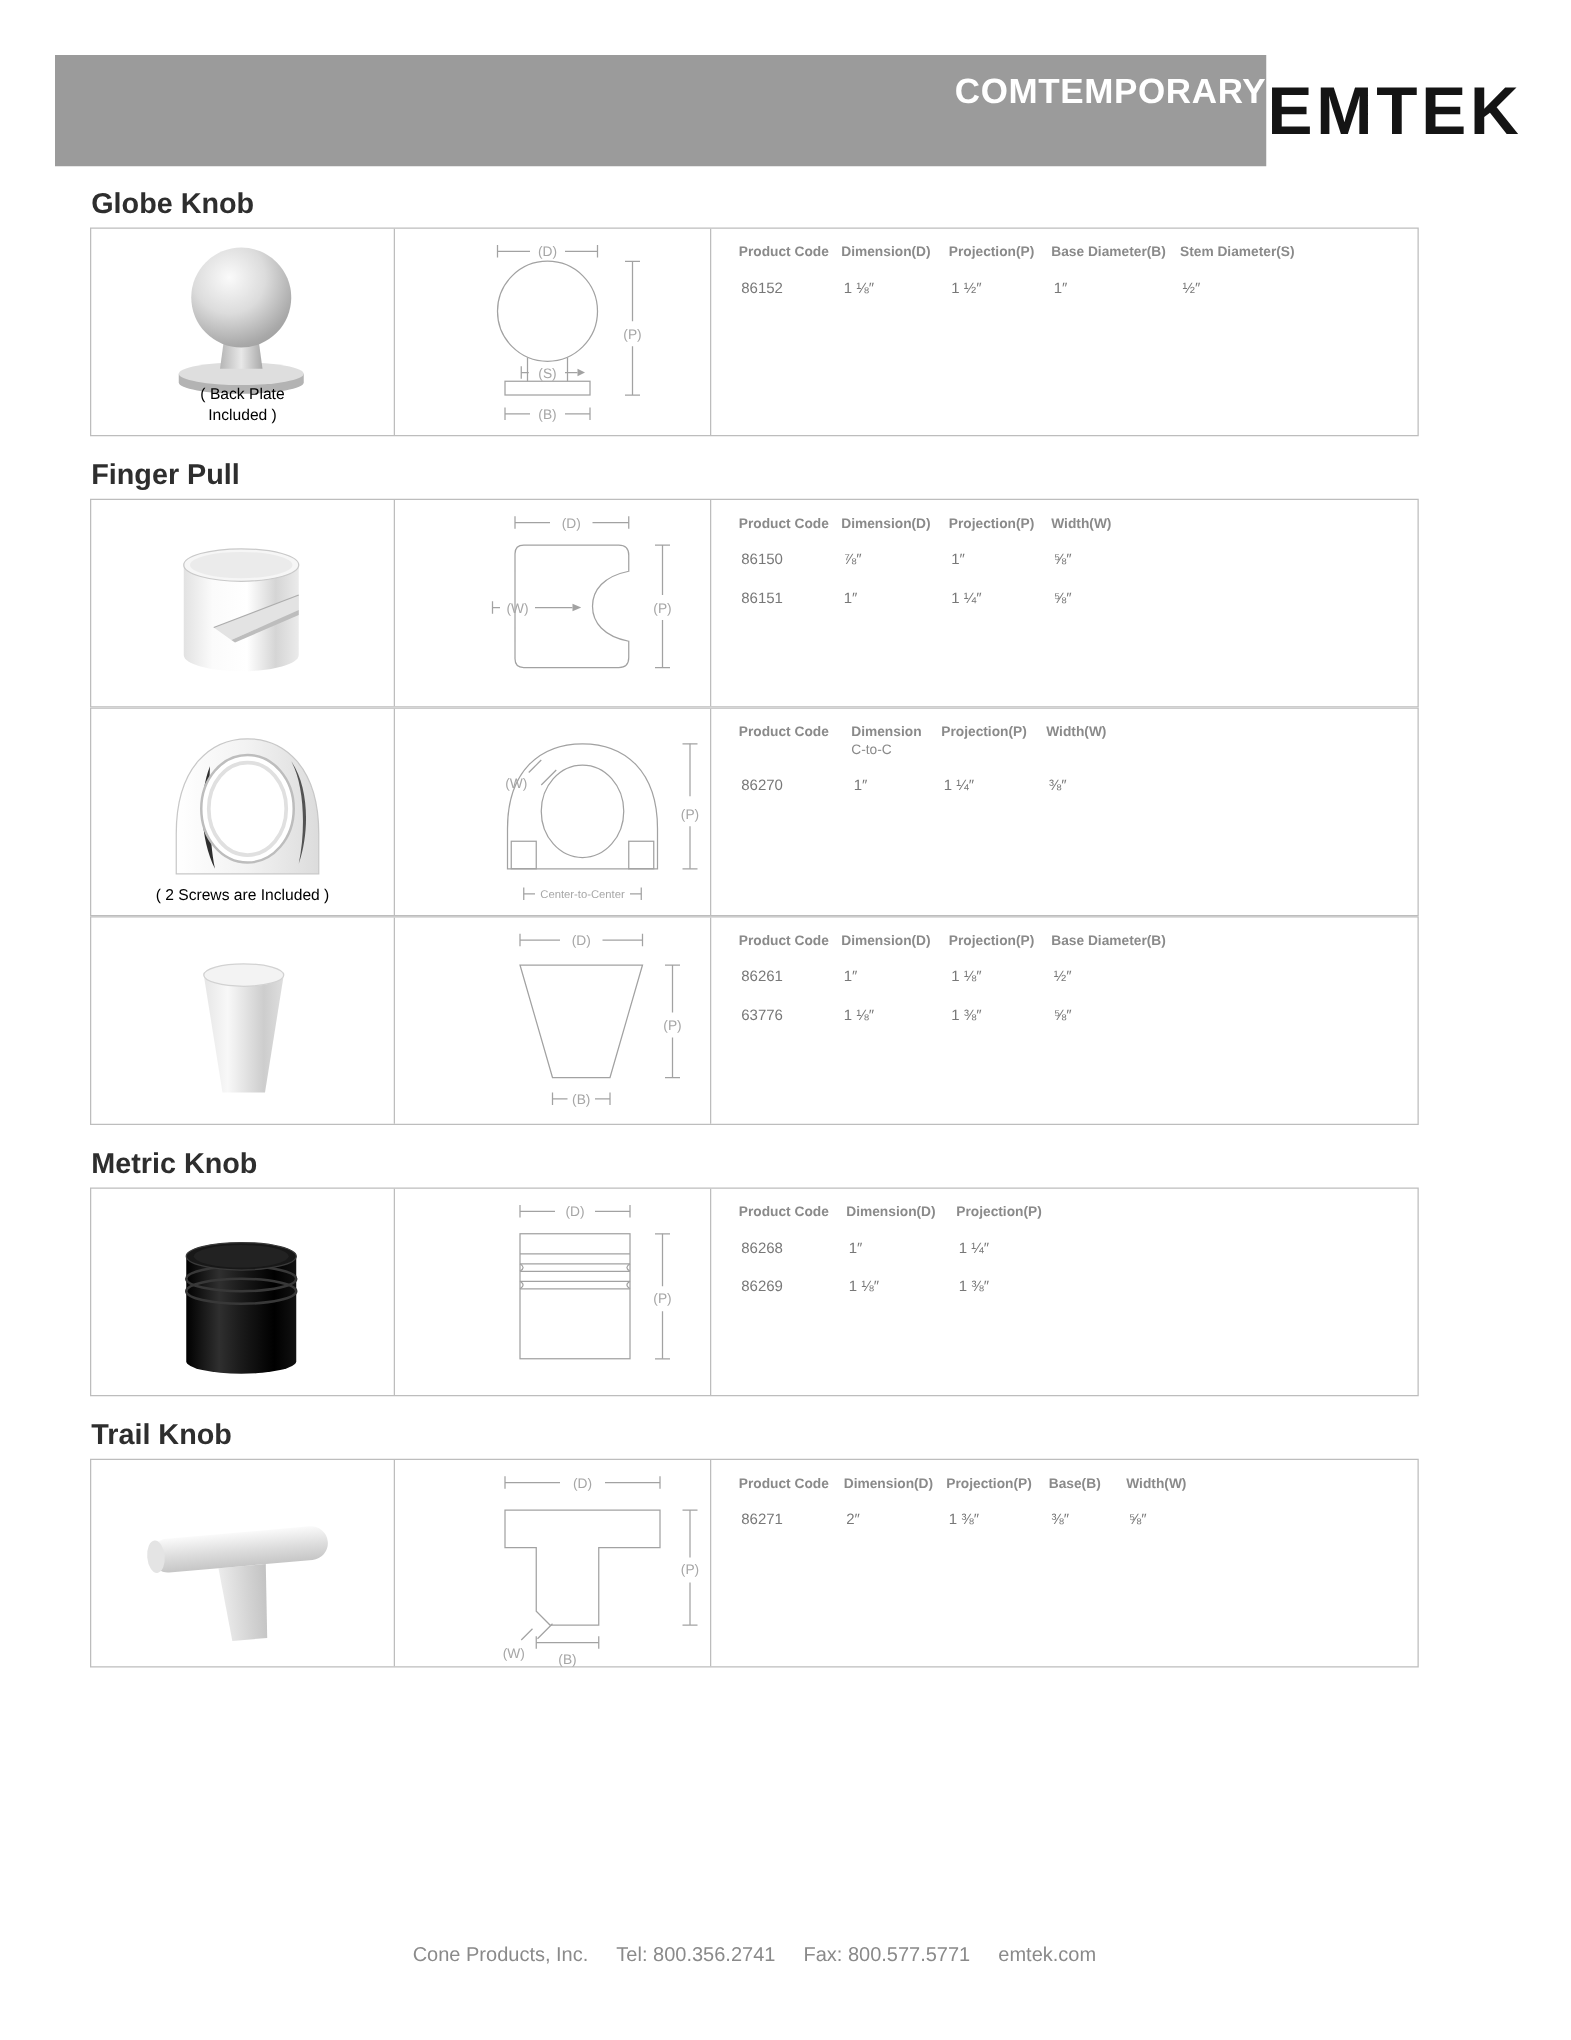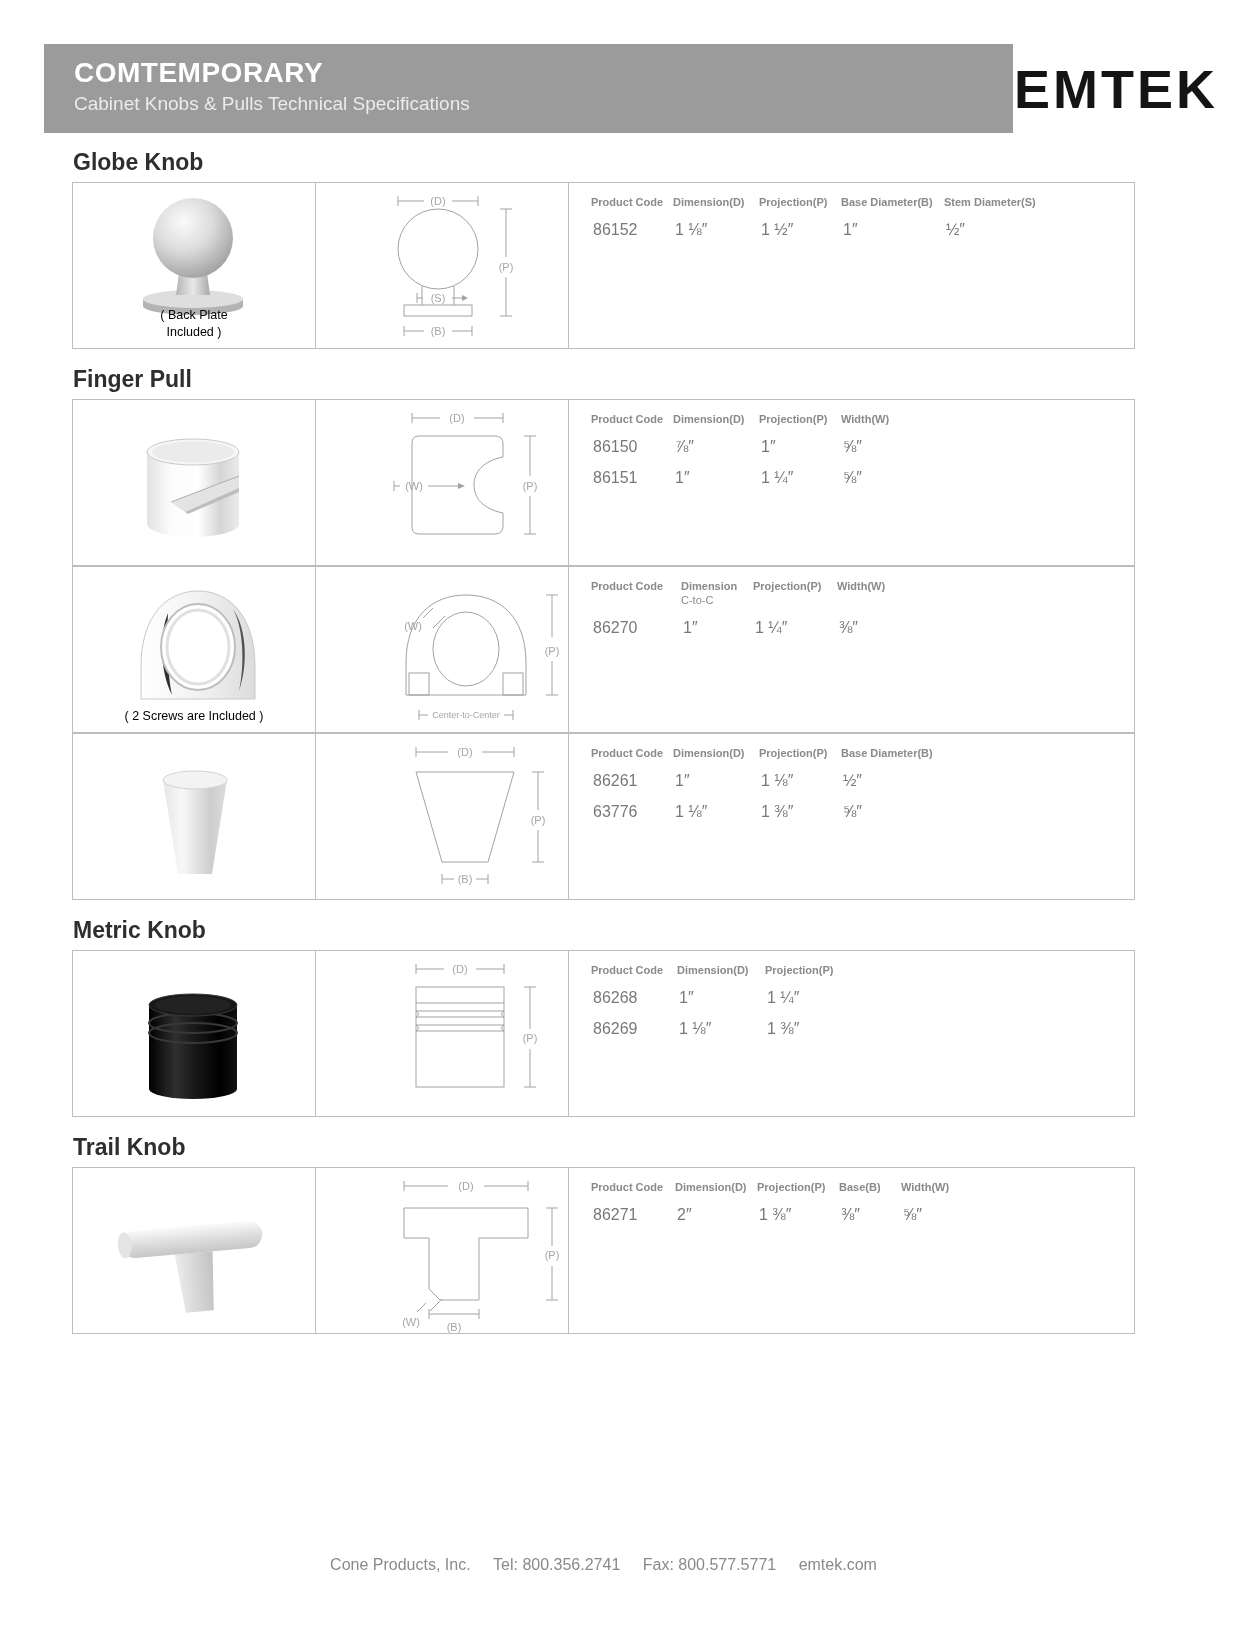--- a/index.html
+++ b/index.html
@@ -5,21 +5,21 @@
   html,body{margin:0;padding:0;}
   body{
     width:1257px;height:1632px;position:relative;background:#ffffff;
     font-family:"Liberation Sans", sans-serif;overflow:hidden;
   }
   
   .header-bar{
     position:absolute;left:44px;top:44px;width:969px;height:89px;
     background:#9b9b9b;box-sizing:border-box;padding:13px 0 0 30px;
   }
-  .header-title{color:#ffffff;font-size:28px;font-weight:bold;letter-spacing:.5px;line-height:32px;}
+  .header-title{color:#ffffff;font-size:28px;font-weight:bold;letter-spacing:.5px;line-height:32px;text-align:right;}
   .header-sub{color:#ebebeb;font-size:19px;font-weight:400;line-height:26px;margin-top:2px;}
   .logo{
     position:absolute;left:982px;top:58px;width:240px;
     font-size:54px;font-weight:bold;color:#141414;letter-spacing:3px;margin-left:32px;
   }
   
   .content{position:absolute;left:72px;top:140px;width:1063px;}
   .section-title{
     font-size:23px;line-height:28px;color:#2e2e2e;font-weight:700;
     margin:16px 0 6px 1px;
@@ -36,21 +36,21 @@
     font-size:12.5px;color:#000000;white-space:pre-line;line-height:1.35;
   }
   
   table.spec{border-collapse:collapse;}
   table.spec th{
     font-size:11px;font-weight:bold;color:#8a8a8a;text-align:left;
     padding:0 6px 9px 0;vertical-align:top;line-height:13px;
   }
   table.spec th .sub{display:block;font-weight:400;font-size:11px;color:#8a8a8a;margin-top:1px;}
   table.spec td{
-    font-size:16px;color:#787878;text-align:left;font-weight:400;
+    font-size:12px;color:#787878;text-align:left;font-weight:400;
     padding:2px 6px 9px 2px;vertical-align:top;line-height:20px;
   }
   
   svg.draw line, svg.draw path, svg.draw rect, svg.draw circle, svg.draw ellipse{
     stroke:#a2a2a2;stroke-width:1;fill:none;
   }
   svg.draw path.arr{fill:#a2a2a2;stroke:none;}
   svg.draw text{fill:#a6a6a6;font-size:11px;text-anchor:middle;font-family:"Liberation Sans",sans-serif;}
   svg.draw text.small{font-size:9px;}
   
@@ -58,21 +58,20 @@
     position:absolute;left:72px;top:1556px;width:1063px;text-align:center;
     font-size:16px;color:#8a8a8a;
   }
   .footer span{margin:0 9px;}
 </style>
 </head>
 <body>
 
 <div class="header-bar">
   <div class="header-title">COMTEMPORARY</div>
-  <div class="header-sub">Cabinet Knobs &amp; Pulls Technical Specifications</div>
 </div>
 <div class="logo">EMTEK</div>
 
 <div class="content">
 
   <div class="section">
     <div class="section-title">Globe Knob</div>
     <div class="spec-box">
       <div class="cell-photo">
         <svg class="photo" width="242" height="140" viewBox="0 0 242 140">

